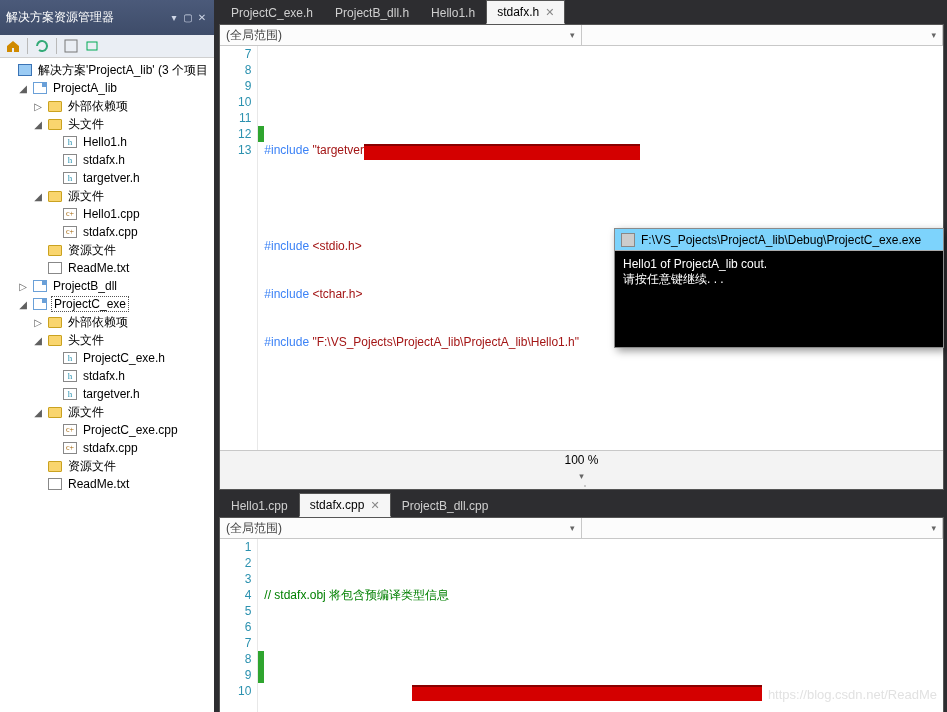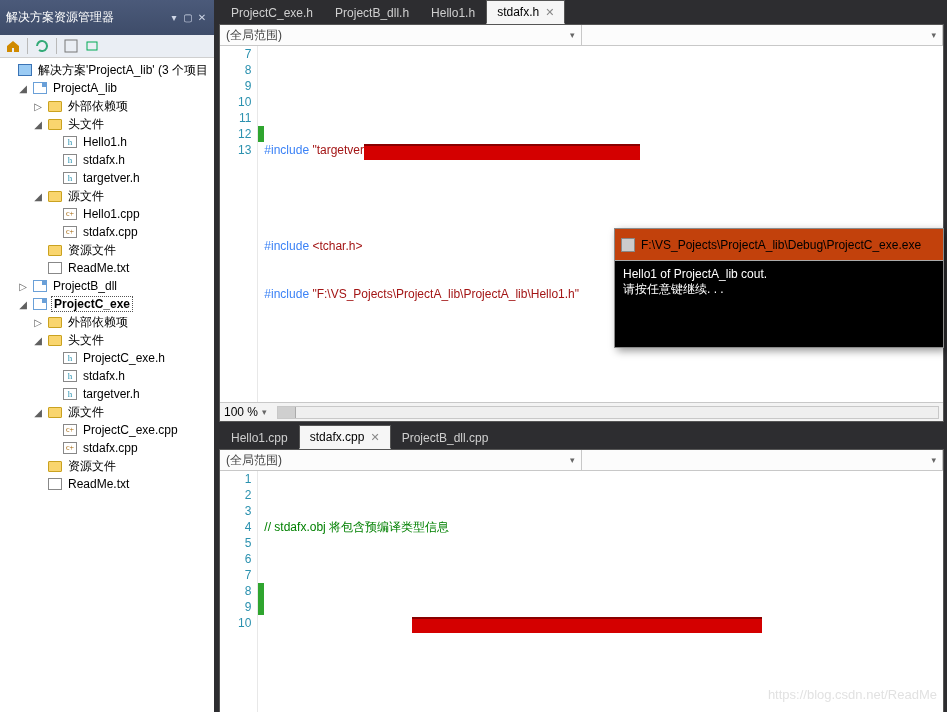--- a/index.html
+++ b/index.html
@@ -12,21 +12,21 @@
 .pin { margin-left:auto; display:flex; gap:2px; }
 .pin span { width:12px; height:12px; display:inline-flex; align-items:center; justify-content:center; font-size:10px; color:#cfd6e6;}
 .sb-tools { background:#eaeef4; border-bottom:1px solid #cfcfcf; padding:3px 5px; display:flex; gap:6px; align-items:center; }
 .sb-tools .tb { width:16px; height:16px; display:inline-block; }
 .sep { width:1px; height:16px; background:#b9b9b9; }
 .tree { flex:1; overflow:auto; padding:3px 0 6px 0; background:#fff; }
 .node { display:flex; align-items:center; gap:3px; height:18px; padding-left:0; white-space:nowrap; cursor:default; }
 .node .tw { width:12px; text-align:center; color:#606060; font-size:10px; }
 .node .ic { width:16px; height:14px; display:inline-flex; align-items:center; justify-content:center; }
 .node .lbl { padding:0 2px; }
-.sel { border:1px dotted #555; font-weight:bold; }
+.sel { border:1px dotted #555; font-weight:normal; }
 .d0{padding-left:2px}.d1{padding-left:17px}.d2{padding-left:32px}.d3{padding-left:47px}
 
 
 .rc { flex:1; display:flex; flex-direction:column; background:#2d2d30; }
 
 .tabs { display:flex; background:#2d2d30; height:25px; align-items:flex-end; padding-left:4px; gap:0; }
 .tab { padding:4px 10px; color:#cfcfcf; background:#2d2d30; border:1px solid #2d2d30; border-bottom:none; font-size:12px; cursor:pointer; display:flex; align-items:center; gap:6px; }
 .tab.active { background:#f6f6f6; color:#000; border:1px solid #555; border-bottom:1px solid #f6f6f6; }
 .tab .x { color:#888; font-size:11px; }
 
@@ -40,28 +40,28 @@
 .txt { padding-left:6px; position:relative; flex:1; white-space:pre; color:#000; padding-bottom:4px;}
 .txt div{height:16px}
 .cB{color:#3b82f6}  
 .cS{color:#a31515}  
 .cC{color:#008000}  
 
 .mark { position:absolute; left:0; width:6px; background:#2fa52f; }
 
 .redbar { position:absolute; height:5px; background:#d40000; box-shadow:0 2px 0 #8a0000 inset; }
 
-.zoom { display:flex; align-items:center; gap:4px; padding:2px 4px; border-top:1px solid #c8c8c8; background:#f3f3f3; font-size:11px;}
+.zoom { display:flex; align-items:center; gap:4px; padding:2px 4px; border-top:1px solid #c8c8c8; background:#f3f3f3; font-size:11px;flex-direction:column;}
 .zoom .ar{font-size:9px;color:#666}
 .zoom .sb{flex:1;height:13px;border:1px solid #c8c8c8;margin-left:6px;position:relative;background:#efefef;}
 .zoom .sb .th{position:absolute;left:0;top:0;bottom:0;width:18px;background:#cfcfcf;border-right:1px solid #aaa}
 
 
 .console { position:absolute; top:228px; left:614px; width:330px; height:120px; border:1px solid #8a8a8a; box-shadow:3px 3px 8px rgba(0,0,0,.4); z-index:50; background:#000;}
-.console .bar{background:#c2410c; color:#000; height:32px; display:flex; align-items:center; gap:6px; padding:0 6px; border-bottom:1px solid #aaa;}
+.console .bar{background:#7dd3fc; color:#000; height:22px; display:flex; align-items:center; gap:6px; padding:0 6px; border-bottom:1px solid #aaa;}
 .console .bar .ic{width:14px;height:14px;background:#ccc;border:1px solid #888}
 .console .body{padding:6px 8px; color:#fff; font-family:Consolas,monospace; font-size:12px; line-height:15px; white-space:pre;}
 
 .wm { position:absolute; right:10px; bottom:10px; color:#c9c9c9; font-size:13px; opacity:.55; pointer-events:none; font-family:Arial; }
 
 
 .i-sln{width:14px;height:12px;background:#9acbf4;border:1px solid #3a73b5}
 .i-prj{width:14px;height:12px;background:#fff;border:1px solid #6aa0d8;position:relative}
 .i-prj:after{content:"";position:absolute;right:-1px;top:-1px;width:5px;height:5px;background:#6aa0d8}
 .i-fld{width:14px;height:11px;background:#f9d56e;border:1px solid #caa220;border-radius:1px}
@@ -310,20 +310,21 @@
             <div>10</div>
             <div>11</div>
             <div>12</div>
             <div>13</div>
         </div>
         <div class="txt">
           <span class="mark" style="top:80px;height:16px"></span>
           <div></div>
           <div><span class="cB">#include </span><span class="cS">"targetver.h"</span></div>
           <div></div>
+          <div><span class="cB">#include </span><span class="cS">&lt;stdio.h&gt;</span></div>
           <div><span class="cB">#include </span><span class="cS">&lt;tchar.h&gt;</span></div>
           <div><span class="cB">#include </span><span class="cS">"F:\VS_Pojects\ProjectA_lib\ProjectA_lib\Hello1.h"</span></div>
           <div></div>
           <div class="redbar" style="top:98px;left:106px;width:276px"></div>
         </div>
       </div>
       <div class="zoom">
           <span>100 %</span>
           <span class="ar">▾</span>
           <div class="sb">

